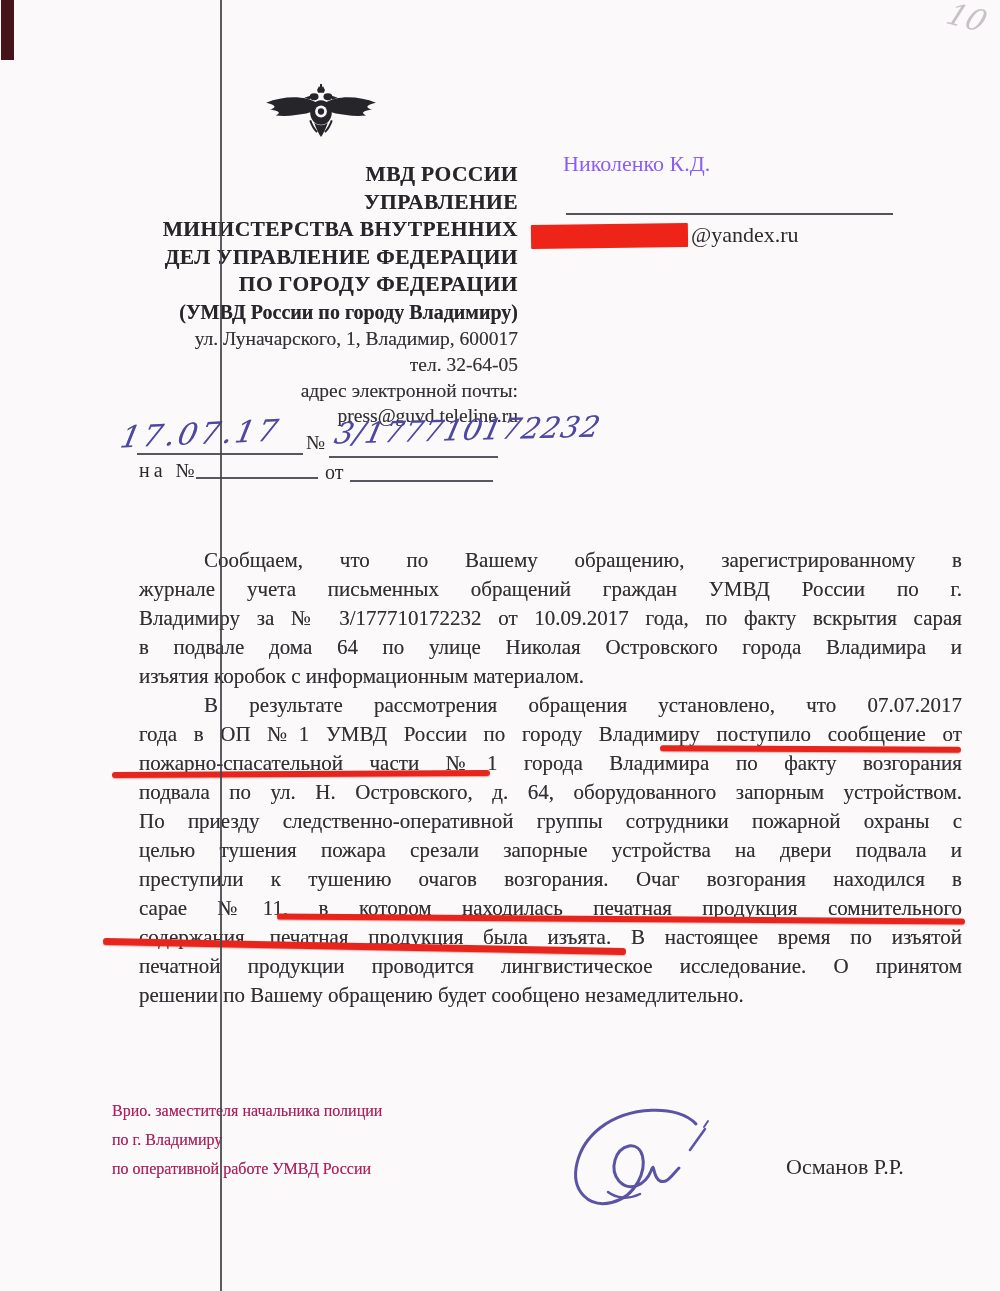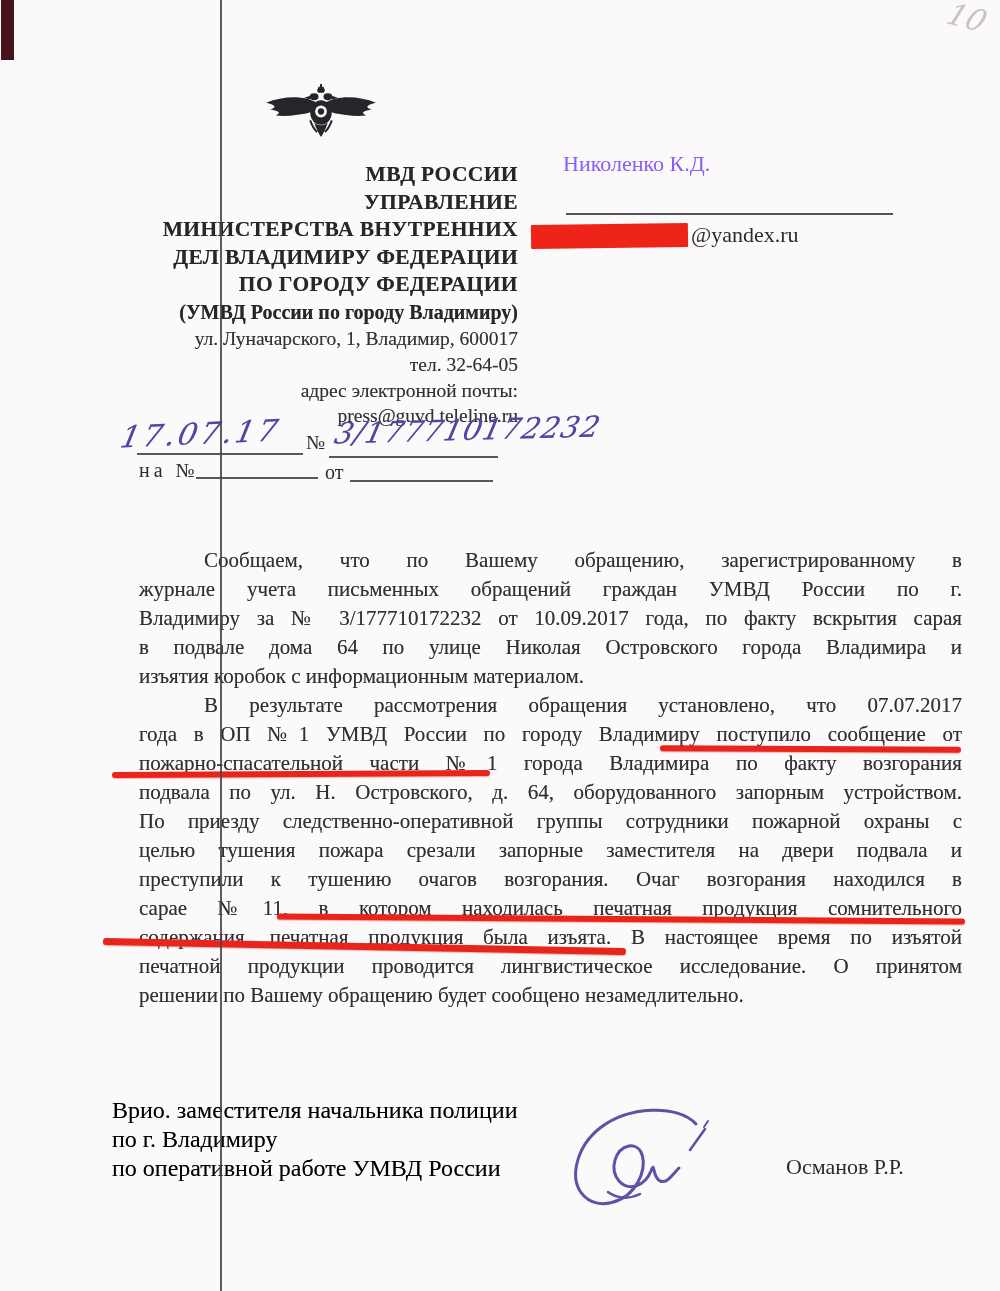--- a/index.html
+++ b/index.html
@@ -52,22 +52,22 @@
   .body-line.first{padding-left:65px;box-sizing:border-box;}
   .body-line.plast{text-align-last:left;}
   
   .red-underline{position:absolute;background:#e8251c;border-radius:3px;z-index:3;
     box-shadow:0 1px 1px rgba(232,37,28,.35);}
   .ru1{left:660px;top:746px;width:301px;height:6px;transform:rotate(.3deg);}
   .ru2{left:112px;top:771px;width:378px;height:6px;transform:rotate(-.3deg);}
   .ru3{left:277px;top:916px;width:688px;height:6px;transform:rotate(.4deg);}
   .ru4{left:103px;top:943px;width:523px;height:7px;transform:rotate(1.1deg);}
   
-  .sig-position{left:112px;top:1096px;width:460px;font-size:24px;line-height:29px;
-    color:#000000;z-index:2;text-shadow:0 0 .6px rgba(46,43,47,.5);}
+  .sig-position{left:112px;top:1096px;width:460px;font-size:16px;line-height:29px;
+    color:#be185d;z-index:2;text-shadow:0 0 .6px rgba(46,43,47,.5);}
   .signature{left:548px;top:1100px;width:190px;height:122px;z-index:4;}
   .signer-name{left:786px;top:1154px;font-size:22px;color:#2e2b2f;z-index:2;}
 </style>
 </head>
 <body>
 
 <div class="page">
 
   <div class="abs corner-mark"></div>
   <div class="abs fold-line"></div>
@@ -91,21 +91,21 @@
       <circle cx="60" cy="28" r="6" fill="#f7f5f6"></circle>
       <circle cx="60" cy="28" r="3.2" fill="#26252a"></circle>
     </svg>
   </div>
 
   <div class="abs lh-org">
     <div>
         <div class="lh-line">МВД РОССИИ</div>
         <div class="lh-line">УПРАВЛЕНИЕ</div>
         <div class="lh-line">МИНИСТЕРСТВА ВНУТРЕННИХ</div>
-        <div class="lh-line">ДЕЛ ВЛАДИМИРУ ФЕДЕРАЦИИ</div>
+        <div class="lh-line">ДЕЛ УПРАВЛЕНИЕ ФЕДЕРАЦИИ</div>
         <div class="lh-line">ПО ГОРОДУ ФЕДЕРАЦИИ</div>
       </div>
     <div class="org-sub">(УМВД России по городу Владимиру)</div>
   </div>
 
   <div class="abs lh-contact">
     <div>ул. Луначарского, 1, Владимир, 600017</div>
     <div>тел. 32-64-05</div>
     <div>адрес электронной почты:</div>
     <div>press@guvd.teleline.ru</div>
@@ -131,21 +131,21 @@
       <div class="body-line first">Сообщаем, что по Вашему обращению, зарегистрированному в</div>
       <div class="body-line">журнале учета письменных обращений граждан УМВД России по г.</div>
       <div class="body-line">Владимиру за № 3/177710172232 от 10.09.2017 года, по факту вскрытия сарая</div>
       <div class="body-line">в подвале дома 64 по улице Николая Островского города Владимира и</div>
       <div class="body-line plast">изъятия коробок с информационным материалом.</div>
       <div class="body-line first">В результате рассмотрения обращения установлено, что 07.07.2017</div>
       <div class="body-line">года в ОП №1 УМВД России по городу Владимиру поступило сообщение от</div>
       <div class="body-line">пожарно-спасательной части №1 города Владимира по факту возгорания</div>
       <div class="body-line">подвала по ул. Н. Островского, д. 64, оборудованного запорным устройством.</div>
       <div class="body-line">По приезду следственно-оперативной группы сотрудники пожарной охраны с</div>
-      <div class="body-line">целью тушения пожара срезали запорные заместителя на двери подвала и</div>
+      <div class="body-line">целью тушения пожара срезали запорные устройства на двери подвала и</div>
       <div class="body-line">преступили к тушению очагов возгорания. Очаг возгорания находился в</div>
       <div class="body-line">сарае №11, в котором находилась печатная продукция сомнительного</div>
       <div class="body-line">содержания, печатная продукция была изъята. В настоящее время по изъятой</div>
       <div class="body-line">печатной продукции проводится лингвистическое исследование. О принятом</div>
       <div class="body-line plast">решении по Вашему обращению будет сообщено незамедлительно.</div>
     </div>
 
   <div class="red-underline ru1"></div>
   <div class="red-underline ru2"></div>
   <div class="red-underline ru3"></div>

